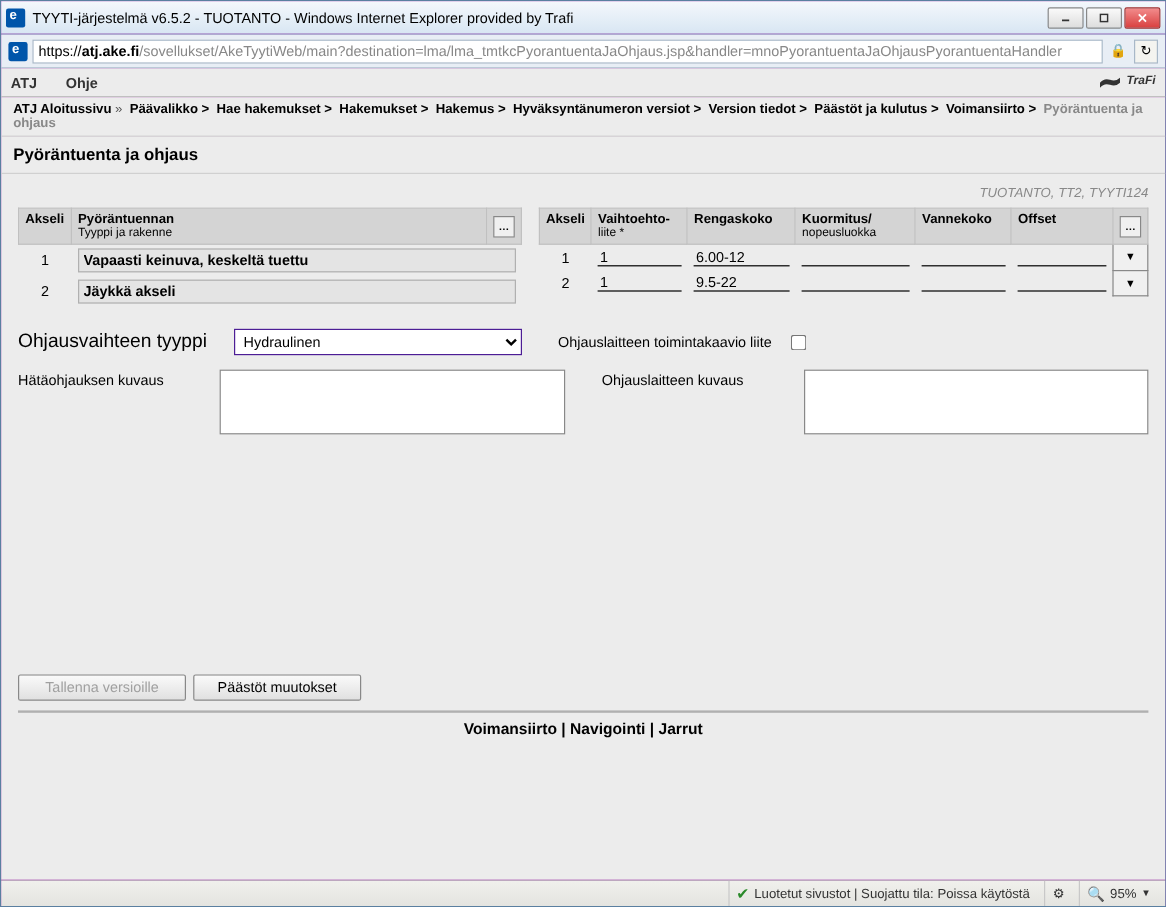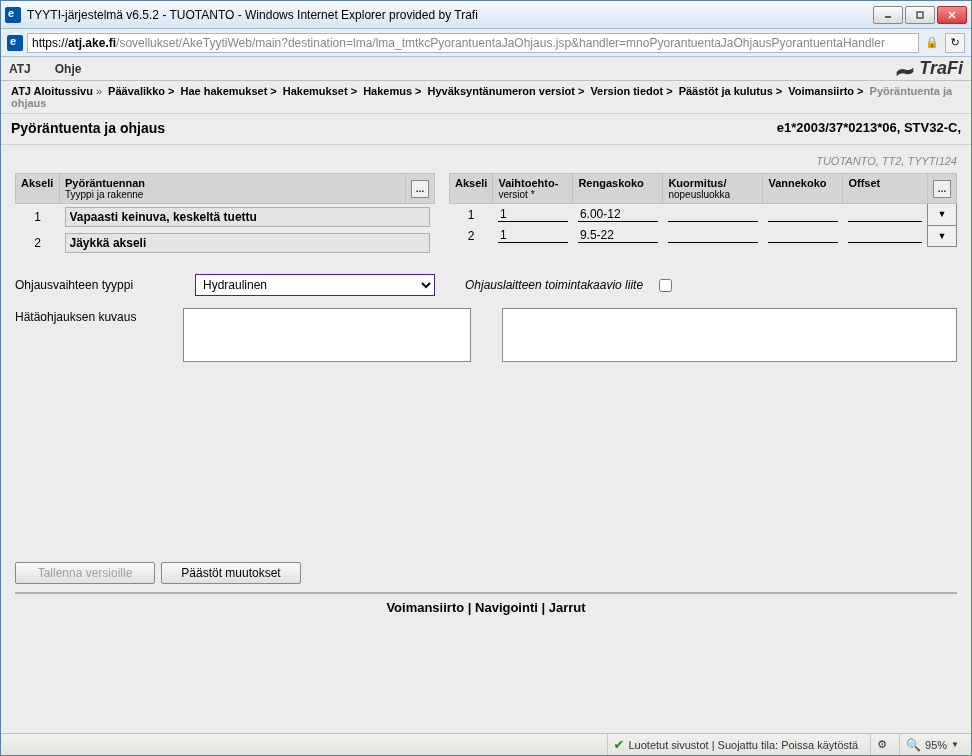--- a/index.html
+++ b/index.html
@@ -23,21 +23,21 @@
 .addr-url { flex: 1; background: #fff; border: 1px solid #a8b8c8; height: 20px; padding: 2px 4px; font-size: 12px; color: #333; white-space: nowrap; overflow: hidden; }
 .addr-url .https { color: #000; }
 .addr-url .host { color: #000; font-weight: bold; }
 .addr-url .path { color: #888; }
 .addr-btn { width: 20px; height: 20px; border: 1px solid #a8b8c8; background: #f4f4f0; display:flex;align-items:center;justify-content:center; flex-shrink:0; }
 .lock { width: 18px; height: 18px; display:flex; align-items:center; justify-content:center; color:#b89030; flex-shrink:0;}
 
 
 .appmenu { height: 24px; background: #ececec; border-bottom: 1px solid #c0c0c0; display: flex; align-items: center; padding: 0 8px; font-size: 12px; font-weight: bold; color: #333; }
 .appmenu .menuitem { margin-right: 24px; cursor: pointer; }
-.appmenu .brand { margin-left: auto; font-style: italic; font-weight: bold; font-size: 18px; color: #333; display:flex; align-items:flex-end; gap:4px;}
+.appmenu .brand { margin-left: auto; font-style: italic; font-weight: bold; font-size: 10px; color: #333; display:flex; align-items:flex-start; gap:4px;}
 .brand svg { width: 20px; height: 14px; }
 
 
 .toolrow { height: 24px; background: #ececec; border-bottom: 1px solid #c0c0c0; display: flex; align-items: center; padding: 0 4px; }
 .iconbtn { width: 20px; height: 20px; border: 1px solid #b0b0b0; background: linear-gradient(#fafafa,#e0e0e0); display:flex;align-items:center;justify-content:center; border-radius:2px; cursor:pointer; }
 .toolrow .spacer { flex: 1; }
 .closebtn { height: 20px; padding: 0 14px; border: 1px solid #888; background: linear-gradient(#fafafa,#e0e0e0); font-weight: bold; font-size: 12px; border-radius:2px; cursor:pointer; }
 
 
 .breadcrumb { padding: 4px 10px; font-size: 11px; background: #ececec; color: #555; border-bottom: 1px solid #d0d0d0; }
@@ -65,23 +65,23 @@
 td { padding: 3px 5px; font-size: 12px; vertical-align: middle; }
 td.aksno { width: 30px; text-align: center; }
 .txtreadonly { width: 100%; background: #e4e4e4; border: 1px solid #b0b0b0; padding: 2px 4px; font-size: 12px; color: #000; font-weight: bold; }
 .lookbtn { width: 18px; height: 18px; border: 1px solid #888; background: #f0f0f0; display:inline-flex; align-items:center; justify-content:center; font-size:9px; vertical-align:middle; cursor:pointer;}
 th.look { width: 22px; vertical-align: middle; }
 
 .underfield { border: none; border-bottom: 1px solid #000; background: transparent; font-size: 12px; padding: 0 2px; width: 100%; }
 .rowdrop { width: 14px; font-size: 9px; cursor:pointer; text-align:center; border:1px solid #888; background:#f0f0f0;}
 
 .formrow { display: flex; align-items: center; margin-bottom: 12px; gap: 10px; }
-.formrow label { width: 170px; font-size: 12px; }
+.formrow label { width: 170px; font-size: 16px; }
 .formrow select { width: 240px; height: 22px; border: 1px solid #4c1d95; background: #fff; font-size: 12px; padding: 1px 3px;}
-.formrow .chklbl { margin-left: 20px; font-size: 12px; font-style: italic; }
+.formrow .chklbl { margin-left: 20px; font-size: 12px; }
 .formrow input[type=checkbox]{ margin-left: 6px; }
 
 .txtareas { display: flex; gap: 31px; margin-bottom: 10px; }
 .tacol { flex: 1; display: flex; gap: 8px; }
 .tacol label { width: 160px; font-size: 12px; padding-top: 2px; }
 .tacol textarea { flex:1; height: 54px; border: 1px solid #888; font-size: 12px; padding: 2px; resize: none; font-family: inherit;}
 
 .btnrow { margin-top: 200px; display: flex; gap: 6px; }
 .abtn { width: 140px; height: 22px; border: 1px solid #888; background: linear-gradient(#fafafa,#e0e0e0); font-size: 12px; cursor:pointer; border-radius:2px;}
 .abtn.disabled { color: #a0a0a0; cursor: default; }
@@ -154,21 +154,20 @@
     <a>Hakemus</a><span class="sep">&gt;</span>
     <a>Hyväksyntänumeron versiot</a><span class="sep">&gt;</span>
     <a>Version tiedot</a><span class="sep">&gt;</span>
     <a>Päästöt ja kulutus</a><span class="sep">&gt;</span>
     <a>Voimansiirto</a><span class="sep">&gt;</span>
     <span class="current">Pyöräntuenta ja ohjaus</span>
   </div>
 
   <div class="pagehead">
     <span class="ptitle">Pyöräntuenta ja ohjaus</span>
-    <span class="pref">e1*2003/37*0213*06, STV32-C,</span>
   </div>
 
   <div class="content">
     <div class="envtag">TUOTANTO, TT2, TYYTI124</div>
 
     <div class="tables">
 
       <div class="lefttbl">
         <table>
           <tbody>
@@ -190,21 +189,21 @@
           </tr>
         </tbody>
           </table>
       </div>
 
       <div class="righttbl">
         <table>
           <tbody>
               <tr>
             <th style="width:40px">Akseli</th>
-            <th style="width:80px"><span>Vaihtoehto-</span><span class="sub">versiot *</span></th>
+            <th style="width:80px"><span>Vaihtoehto-</span><span class="sub">liite *</span></th>
             <th style="width:90px">Rengaskoko</th>
             <th style="width:100px"><span>Kuormitus/</span><span class="sub">nopeusluokka</span></th>
             <th style="width:80px">Vannekoko</th>
             <th>Offset</th>
             <th class="look"><span class="lookbtn">…</span></th>
           </tr>
           <tr>
             <td class="aksno">1</td>
             <td><input class="underfield" value="1" style=""></td>
             <td><input class="underfield" value="6.00-12" style=""></td>
@@ -235,20 +234,21 @@
       <span class="chklbl">Ohjauslaitteen toimintakaavio liite</span>
       <input type="checkbox" style="">
     </div>
 
     <div class="txtareas">
       <div class="tacol">
         <label>Hätäohjauksen kuvaus</label>
         <textarea style=""></textarea>
       </div>
       <div class="tacol">
+        <label>Ohjauslaitteen kuvaus</label>
         <textarea style=""></textarea>
       </div>
     </div>
 
     <div class="btnrow">
       <button class="abtn disabled">Tallenna versioille</button>
       <button class="abtn">Päästöt muutokset</button>
     </div>
 
     <div class="navfoot">

